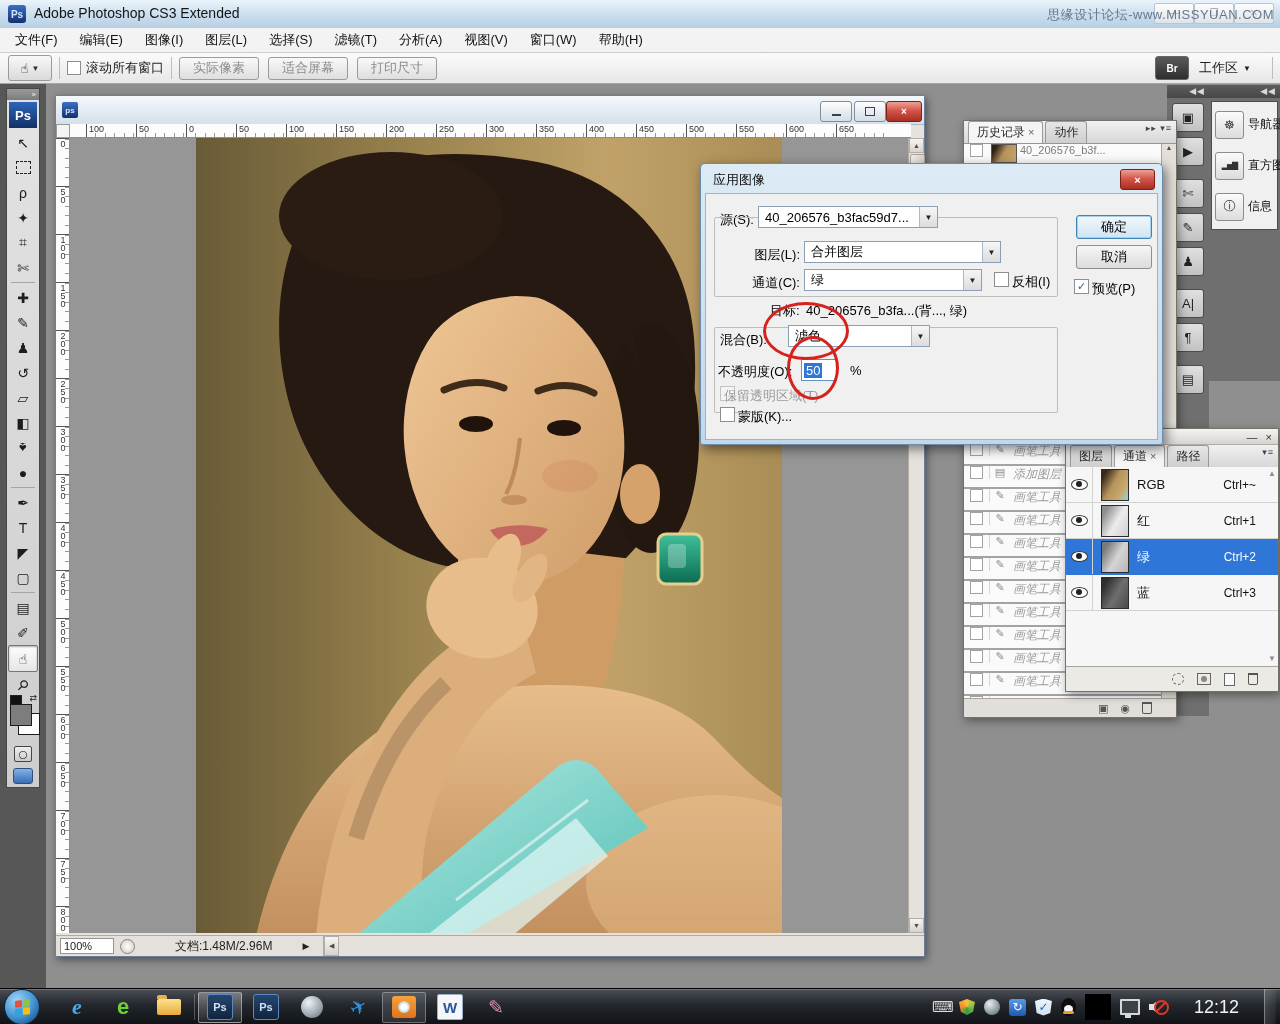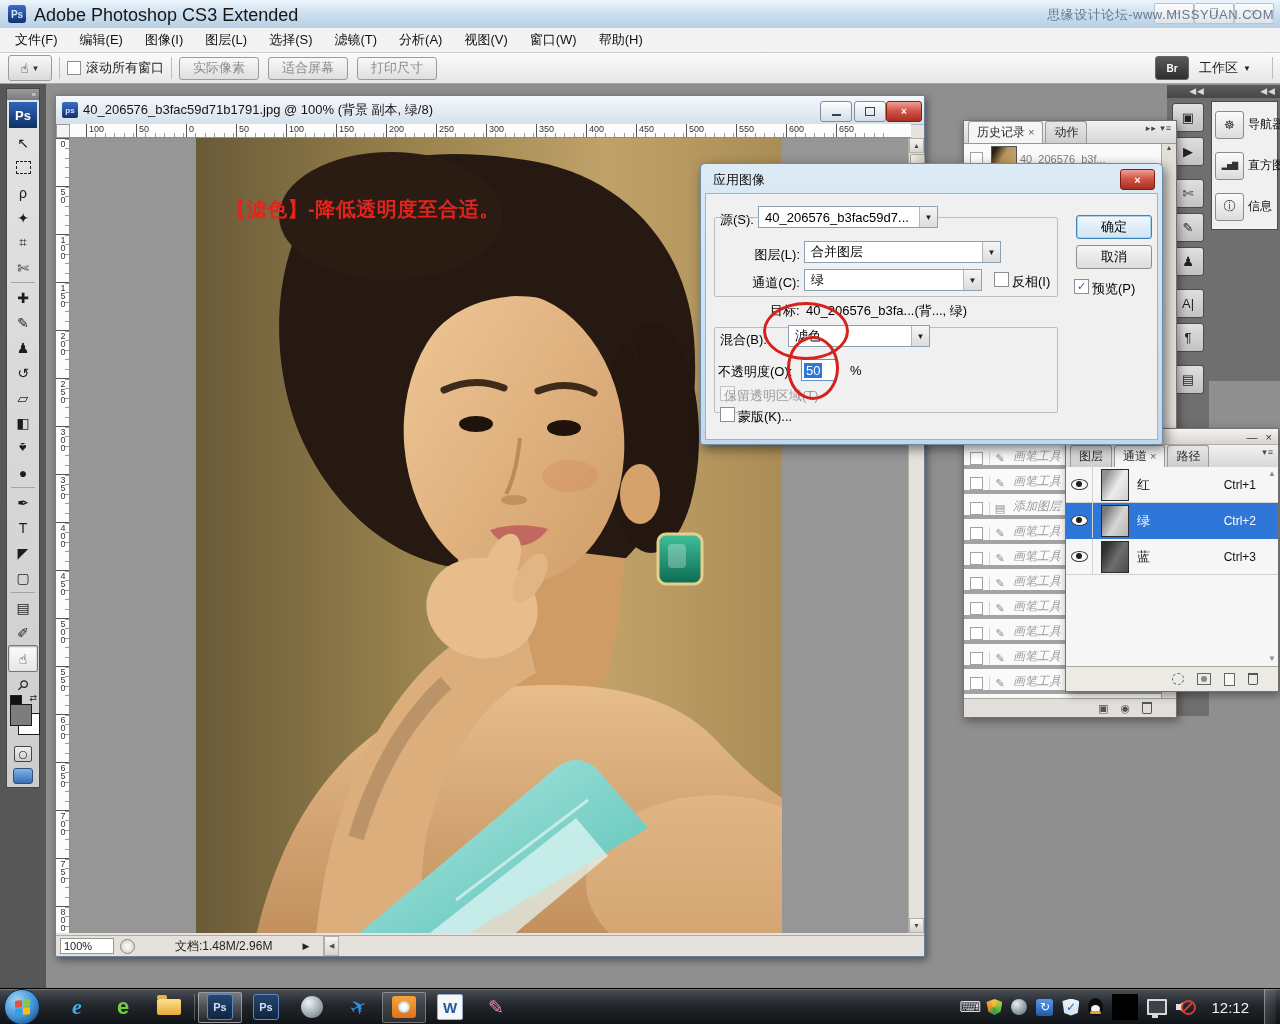--- a/index.html
+++ b/index.html
@@ -6,21 +6,21 @@
   body{width:1280px;height:1024px;position:relative;overflow:hidden;
        background:#8f8f8f;font-family:"Liberation Sans","DejaVu Sans",sans-serif;
        -webkit-font-smoothing:antialiased}
 
   
   #titlebar{position:absolute;left:0;top:0;width:1280px;height:28px;
     background:linear-gradient(#ecf4fb,#cfe1f0 45%,#b7cfe4);border-bottom:1px solid #93abc3}
   #app-icon{position:absolute;left:8px;top:5px;width:18px;height:18px;border-radius:3px;
     background:linear-gradient(#3b6fc6,#14316f);color:#cfe4ff;font-size:10px;font-weight:bold;
     display:grid;place-items:center}
-  #app-title{position:absolute;left:34px;top:5px;font-size:18px;color:#151515}
+  #app-title{position:absolute;left:34px;top:5px;font-size:14px;color:#151515}
   .ghost-btn{position:absolute;top:3px;width:38px;height:19px;border:1px solid #b7c5d3;border-radius:2px;
     background:linear-gradient(#fdfdfd,#dde4ea);color:#9fb0c0;font-size:10px;text-align:center;line-height:18px}
   #watermark{position:absolute;right:6px;top:6px;font-size:13px;color:#68788a;z-index:6;letter-spacing:.5px}
 
   
   #menubar{position:absolute;left:0;top:28px;width:1280px;height:25px;background:#f3f3f3;
     border-bottom:1px solid #cccccc;display:flex;align-items:center;padding-left:4px;box-sizing:border-box}
   .menu-item{padding:3px 11px;font-size:13px;color:#111}
 
   
@@ -118,21 +118,21 @@
     display:flex;align-items:flex-end;padding-left:4px;box-sizing:border-box;position:relative}
   .tab{height:19px;padding:2px 8px 0;margin-right:2px;font-size:12px;color:#2a2a2a;
     border:1px solid #9a9a9a;border-bottom:none;border-radius:3px 3px 0 0;background:linear-gradient(#e6e6e6,#cecece);white-space:nowrap}
   .tab.active{background:#f5f5f5}
   .tab .x{color:#666;margin-left:3px;font-size:11px}
   .strip-icons{position:absolute;right:4px;top:2px;font-size:9px;color:#444;letter-spacing:1px}
 
   
   #history-panel{left:963px;top:120px;width:212px;height:596px;z-index:10}
   #history-list{position:absolute;left:0;top:23px;right:14px;bottom:18px;background:#f1f1f1;overflow:hidden}
-  .h-row{height:21px;display:flex;align-items:flex-end;border-bottom:4px solid #a3a3a3;background:#fafafa}
+  .h-row{height:21px;display:flex;align-items:flex-start;border-bottom:2px solid #a3a3a3;background:#fafafa}
   .h-check{width:11px;height:11px;border:1px solid #a2a2a2;background:#fff;margin:0 6px;flex:none}
   .h-icon{width:20px;text-align:center;font-size:11px;color:#8e8e8e;flex:none;border-left:1px solid #d5d5d5}
   .h-text{font-size:12px;font-style:italic;color:#9b9b9b;margin-left:3px;white-space:nowrap}
   .h-row.snapshot .h-text{font-style:normal;color:#7c7c7c;font-size:11px}
   .h-thumb{width:24px;height:17px;margin-left:2px;flex:none;border:1px solid #555;
     background:linear-gradient(120deg,#2e2013 15%,#b5945c 50%,#caa86b)}
   #history-vscroll{position:absolute;right:0;top:23px;width:14px;bottom:18px;background:#e3dfd9;border-left:1px solid #aba7a0;
     font-size:7px;text-align:center;color:#4f4b45}
   #history-bottom{position:absolute;left:0;bottom:0;right:0;height:18px;background:#e2dfda;border-top:1px solid #a8a49e;
     display:flex;align-items:center;justify-content:flex-end;gap:12px;padding-right:24px;font-size:11px;color:#555}
@@ -248,21 +248,21 @@
   .tr-qq::before{content:'';position:absolute;left:3px;top:7px;width:9px;height:8px;border-radius:50%;background:#f5f5f5}
   .tr-qq::after{content:'';position:absolute;left:2px;top:13px;width:11px;height:3px;border-radius:2px;background:#e8a02a}
   .tr-black{width:26px;height:26px;background:#000}
   .tr-net{width:16px;height:12px;border:2px solid #d8d8d8;border-radius:1px;position:relative;background:#3b4248}
   .tr-net::after{content:'';position:absolute;left:3px;bottom:-5px;width:6px;height:3px;background:#d8d8d8}
   .tr-mute{position:relative;width:20px;height:18px}
   .tr-mute .spk{position:absolute;left:0;top:4px;width:0;height:0;border:5px solid transparent;border-right:7px solid #e0e0e0;border-left:none}
   .tr-mute .bar{position:absolute;left:0;top:6px;width:4px;height:6px;background:#e0e0e0}
   .tr-mute .no{position:absolute;right:0;top:2px;width:11px;height:11px;border:2px solid #d83b2e;border-radius:50%}
   .tr-mute .no::after{content:'';position:absolute;left:-1px;top:4px;width:12px;height:2px;background:#d83b2e;transform:rotate(-45deg)}
-  #clock{color:#f2f2f2;font-size:15px;margin:0 6px;white-space:nowrap}
+  #clock{color:#f2f2f2;font-size:18px;margin:0 16px;white-space:nowrap}
   #show-desktop{width:11px;height:36px;background:linear-gradient(90deg,rgba(255,255,255,.15),rgba(255,255,255,.05));
     border-left:1px solid rgba(255,255,255,.4);flex:none}
 </style>
 </head>
 <body>
 
 <div id="titlebar">
   <div id="app-icon">Ps</div>
   <div id="app-title">Adobe Photoshop CS3 Extended</div>
   <div class="ghost-btn" style="right:86px">—</div>
@@ -390,21 +390,20 @@
       <span class="qmask">◯</span>
     </div>
   <div class="tool-small">
       <span class="smode"></span>
     </div>
 </div>
 
 <div id="doc-window">
   <div id="doc-titlebar">
     <div id="doc-file-icon">ps</div>
-    <div id="doc-title">40_206576_b3fac59d71b1791.jpg @ 100% (背景 副本, 绿/8)</div>
     <div class="cap-btn" style="right:72px">
         <span class="min-glyph"></span>
       </div>
     <div class="cap-btn" style="right:38px">
         <span class="restore-glyph"></span>
       </div>
     <div class="cap-btn" id="doc-close" style="right:2px">×</div>
   </div>
   <div id="ruler-corner"></div>
   <div id="ruler-h">
@@ -498,21 +497,20 @@
         <path d="M160,700 Q190,600 250,545" stroke="rgba(100,80,55,.28)" stroke-width="16" fill="none"></path>
         <path d="M160,798 L360,630 Q380,614 400,630 L452,690 L268,798 Z" fill="url(#pteal)"></path>
         <path d="M230,798 L380,680 L412,718 L316,798 Z" fill="rgba(230,248,246,.7)"></path>
         <path d="M260,762 L392,662" stroke="rgba(255,255,255,.55)" stroke-width="3" fill="none"></path>
         <g transform="rotate(14 286 470)">
             <ellipse cx="286" cy="470" rx="56" ry="50" fill="#e7bd8b"></ellipse>
           </g>
         <ellipse cx="306" cy="426" rx="16" ry="32" fill="#e7bd8b" transform="rotate(22 306 426)"></ellipse>
         <ellipse cx="334" cy="440" rx="13" ry="27" fill="#e2b684" transform="rotate(30 334 440)"></ellipse>
       </svg>
-      <div class="anno" style="left: 30px; top: 58px; color: rgb(227, 36, 30);">【滤色】-降低透明度至合适。</div>
     </div>
   </div>
 
   <div id="vscroll">
     <div class="scr-arrow">▲</div>
     <div id="vthumb"></div>
     <div class="scr-arrow down">▼</div>
   </div>
 
   <div id="statusbar">
@@ -717,20 +715,28 @@
     <span class="tab">图层</span>
       <span class="tab active">通道<span class="x">×</span></span>
       <span class="tab">路径</span>
       <span class="strip-icons">▾≡</span>
   </div>
   <div id="ch-list">
       <div class="ch-row">
         <span class="ch-eye-cell">
           <span class="eye"></span>
         </span>
+        <span class="ch-thumb" style="background: linear-gradient(120deg, rgb(58, 42, 28) 12%, rgb(181, 148, 92) 45%, rgb(202, 168, 107) 75%, rgb(143, 208, 200) 95%);"></span>
+        <span class="ch-name">RGB</span>
+        <span class="ch-short">Ctrl+~</span>
+      </div>
+      <div class="ch-row">
+        <span class="ch-eye-cell">
+          <span class="eye"></span>
+        </span>
         <span class="ch-thumb" style="background: linear-gradient(120deg, rgb(143, 143, 143) 15%, rgb(236, 236, 236) 55%, rgb(207, 207, 207));"></span>
         <span class="ch-name">红</span>
         <span class="ch-short">Ctrl+1</span>
       </div>
       <div class="ch-row selected">
         <span class="ch-eye-cell">
           <span class="eye"></span>
         </span>
         <span class="ch-thumb" style="background: linear-gradient(120deg, rgb(122, 122, 122) 15%, rgb(213, 213, 213) 55%, rgb(181, 181, 181));"></span>
         <span class="ch-name">绿</span>

